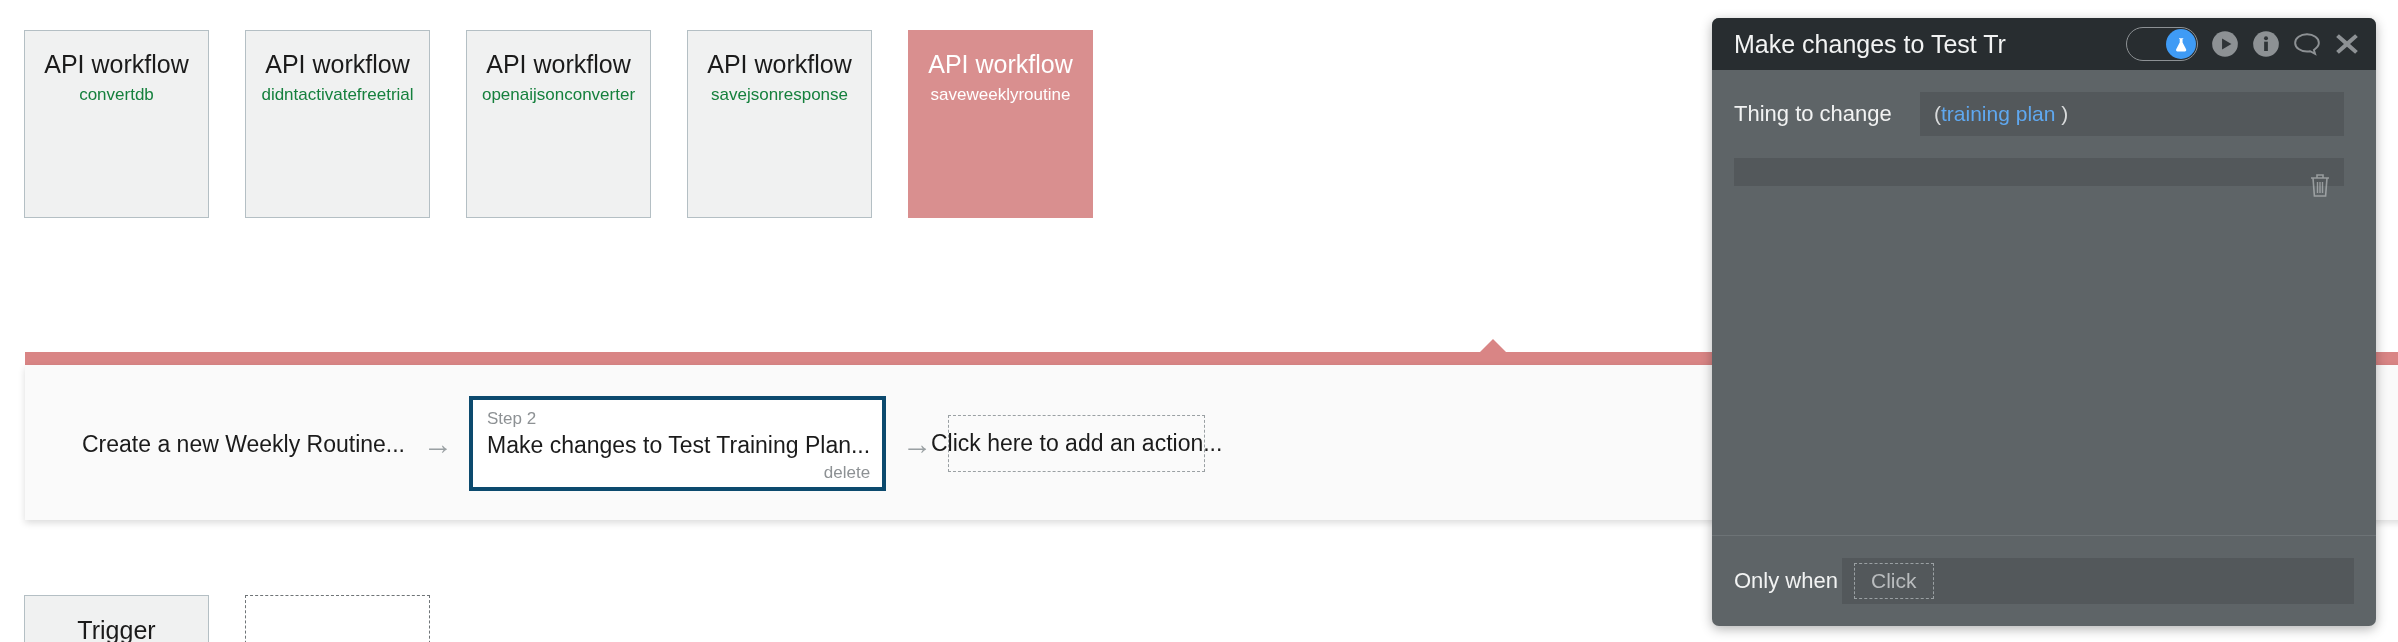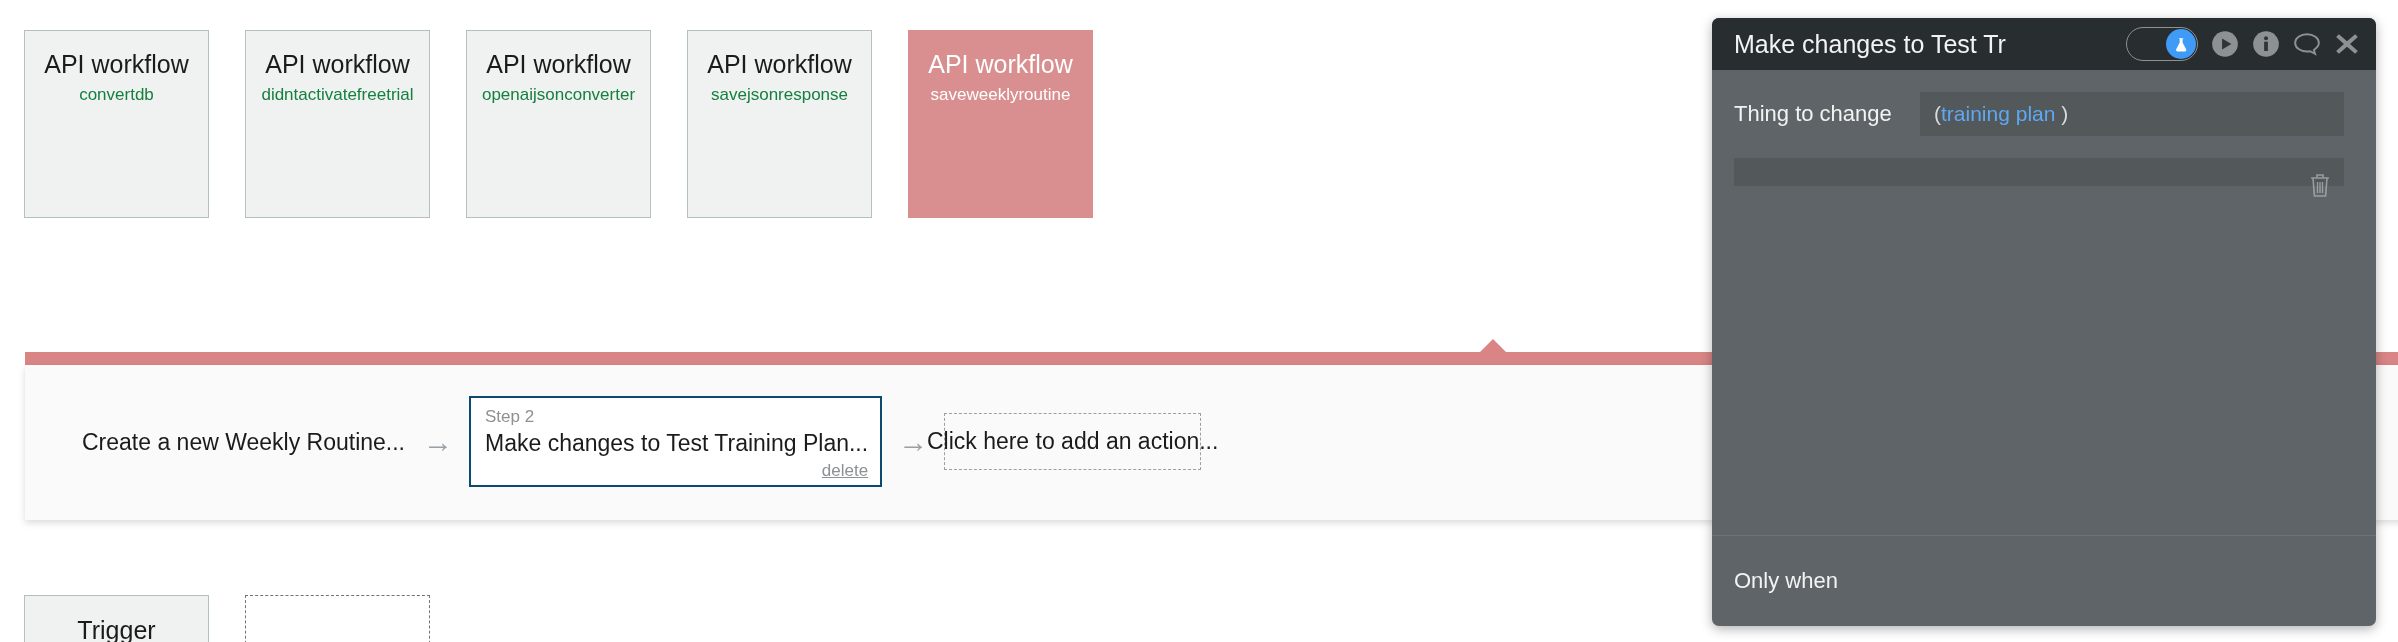--- a/index.html
+++ b/index.html
@@ -104,31 +104,30 @@
   }
   .step-text {
     font-size: 23px;
     color: #1b1b1b;
     line-height: 1.3;
     margin-top: 2px;
     white-space: nowrap;
   }
   .step-box {
     box-sizing: border-box;
-    border: 2px solid #0c4a6e;
+    border: 4px solid #0c4a6e;
     background: #ffffff;
     padding: 8px 12px 4px 14px;
     min-width: 300px;
   }
   .step-delete {
     font-size: 17px;
     color: #8d9194;
     text-align: right;
     margin-top: 2px;
-    text-decoration: underline;
   }
   .step-arrow {
     margin: 0 16px;
     color: #9aa0a3;
     font-size: 30px;
     line-height: 1;
     font-weight: bold;
     display: flex;
     align-items: center;
   }
@@ -478,15 +477,18 @@
         </svg>
       </span>
     </div>
 
 
 
   </div>
 
   <div class="insp-footer">
     <div class="lbl">Only when</div>
+    <div class="field-only">
+      <span class="click-chip">Click</span>
+    </div>
   </div>
 
 </div>
 
 </body></html>

